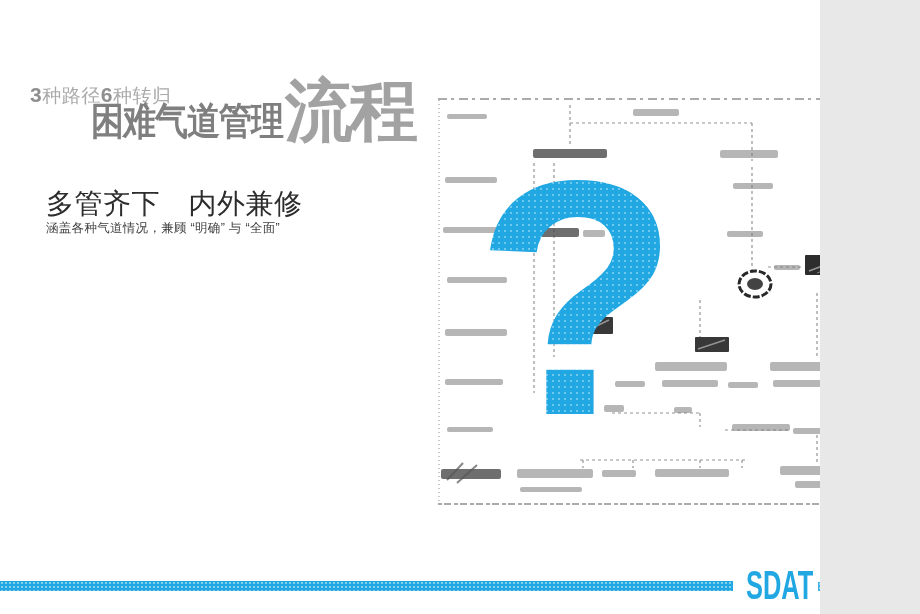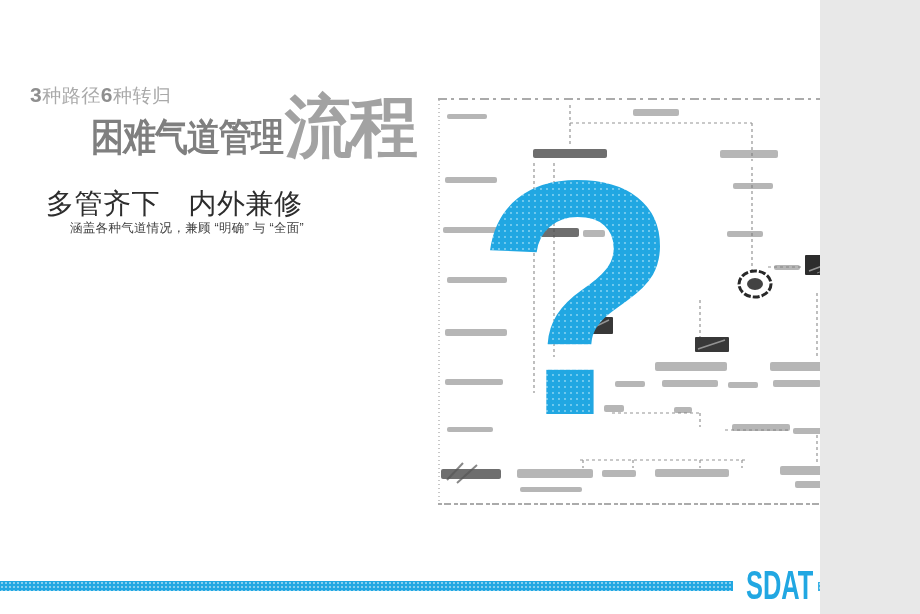--- a/index.html
+++ b/index.html
@@ -18,42 +18,42 @@
     overflow:hidden;font-family:"Liberation Sans",sans-serif;
   }
   
   .kicker{
     position:absolute;left:30px;top:84px;
     font-size:19px;line-height:22px;letter-spacing:0.5px;
     color:var(--kicker);font-weight:400;white-space:nowrap;
   }
   .kicker .num{font-weight:700;font-size:21px;color:var(--kicker-num);}
   .title-row{
-    position:absolute;left:91px;top:92px;
+    position:absolute;left:91px;top:76px;
     display:flex;align-items:baseline;white-space:nowrap;
   }
   .title-main{
     font-size:33px;font-weight:700;color:var(--title-main);
     line-height:1;letter-spacing:-1px;
     transform:scaleY(1.16);transform-origin:50% 88%;
   }
   .title-accent{
     font-size:68px;font-weight:700;color:var(--title-accent);
     line-height:1;letter-spacing:-3px;margin-left:2px;
   }
   .subtitle{
     position:absolute;left:46px;top:191px;
     font-size:28px;line-height:26px;color:var(--subtitle);
     font-weight:400;letter-spacing:0.5px;white-space:nowrap;
   }
   .description{
     position:absolutely;
     position:absolute;left:46px;top:221px;
     font-size:12.5px;line-height:15px;color:var(--description);
-    letter-spacing:0.3px;white-space:nowrap;margin-left:24px;
+    letter-spacing:0.3px;white-space:nowrap;
   }
   
   .figure{
     position:absolute;left:437px;top:97px;width:420px;height:410px;
   }
   .figure svg{display:block;width:420px;height:410px;}
   
   .footer-bar{
     position:absolute;height:10px;background-color:var(--accent);
     background-image:radial-gradient(rgba(255,255,255,.45) 1px,transparent 1.45px);

